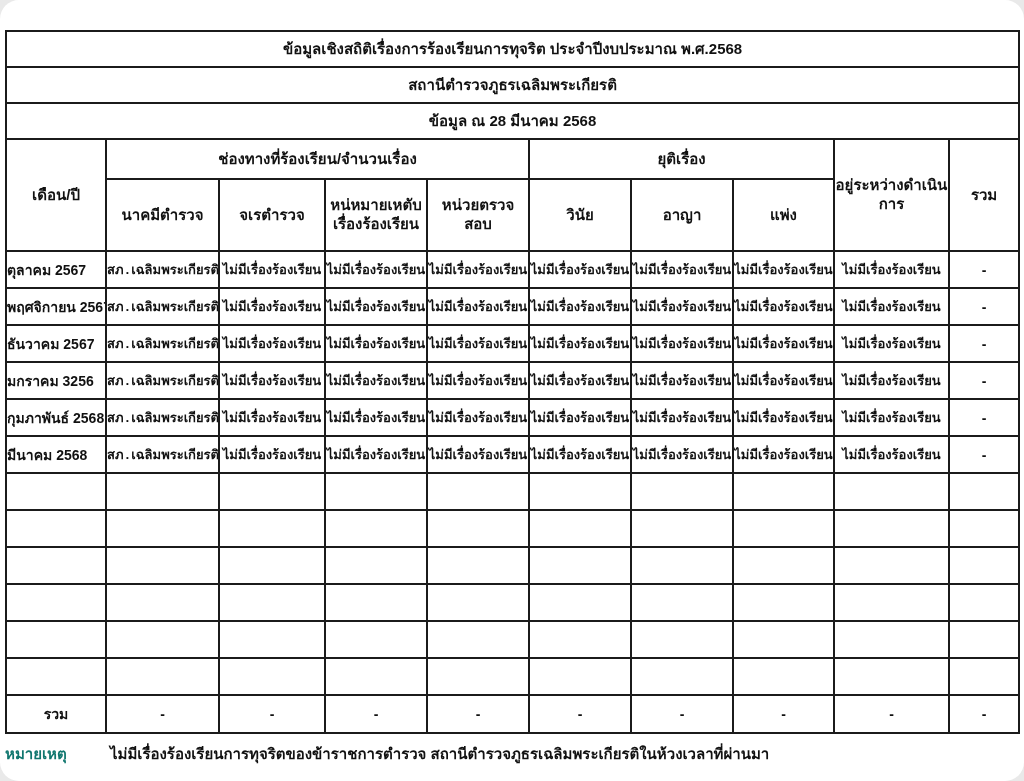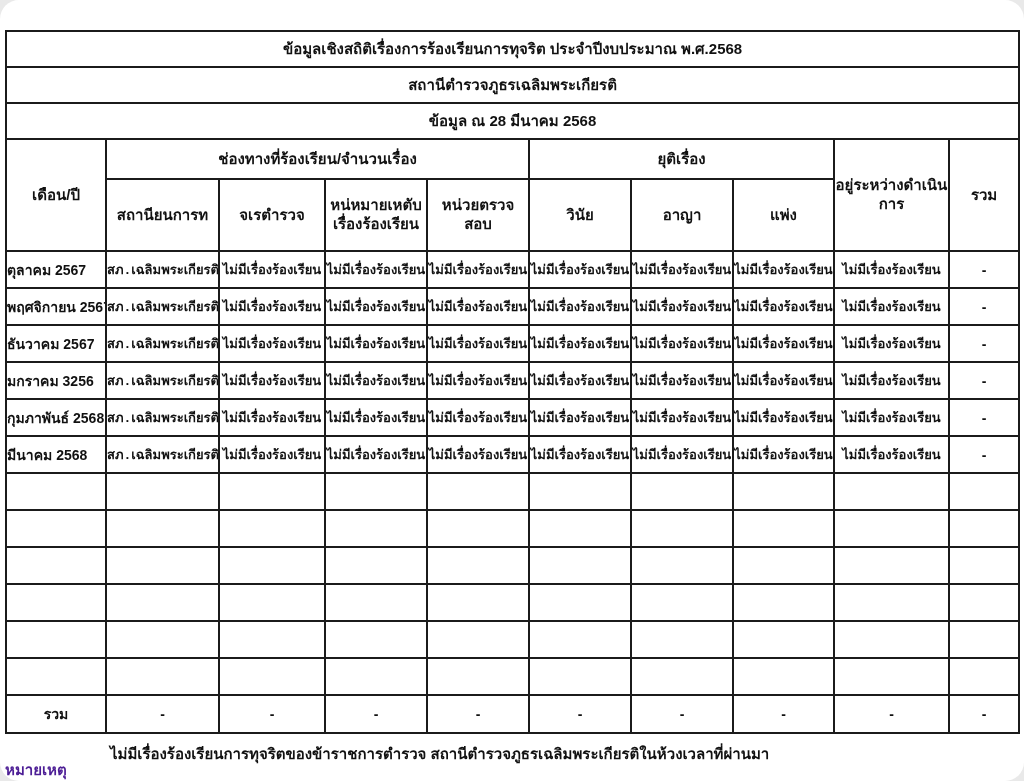--- a/index.html
+++ b/index.html
@@ -44,21 +44,21 @@
   td.total-label-cell { text-align:center; font-size:14px; }
   .note {
     position:absolute;
     left:5px; top:742px;
     width:1013px;
     display:flex;
     align-items:flex-start;
     font-size:15px;
     font-weight:700;
   }
-  .note-label { width:105px; flex:none; color:#4c1d95;margin-top:16px; }
+  .note-label { width:105px; flex:none; color:#0f766e; }
   .note-text  { color:#111111; }
 </style>
 </head>
 <body>
 
 <div class="sheet">
 
   <table class="report">
     <colgroup>
       <col style="width:100px">
@@ -85,21 +85,21 @@
       </tr>
 
       <tr class="hgroup-row">
         <td class="hcell" rowspan="2">เดือน/ปี</td>
         <td class="hcell" colspan="4">ช่องทางที่ร้องเรียน/จำนวนเรื่อง</td>
         <td class="hcell" colspan="3">ยุติเรื่อง</td>
         <td class="hcell hcell-wrap" rowspan="2">อยู่ระหว่างดำเนินการ</td>
         <td class="hcell" rowspan="2">รวม</td>
       </tr>
       <tr class="hsub-row">
-        <td class="hcell">สถานียนการท</td>
+        <td class="hcell">นาคมีตำรวจ</td>
         <td class="hcell">จเรตำรวจ</td>
         <td class="hcell hcell-wrap">หน่หมายเหตับเรื่องร้องเรียน</td>
         <td class="hcell">หน่วยตรวจสอบ</td>
         <td class="hcell">วินัย</td>
         <td class="hcell">อาญา</td>
         <td class="hcell">แพ่ง</td>
       </tr>
 
     <tr class="data-row">
           <td class="month-cell">ตุลาคม 2567</td>

